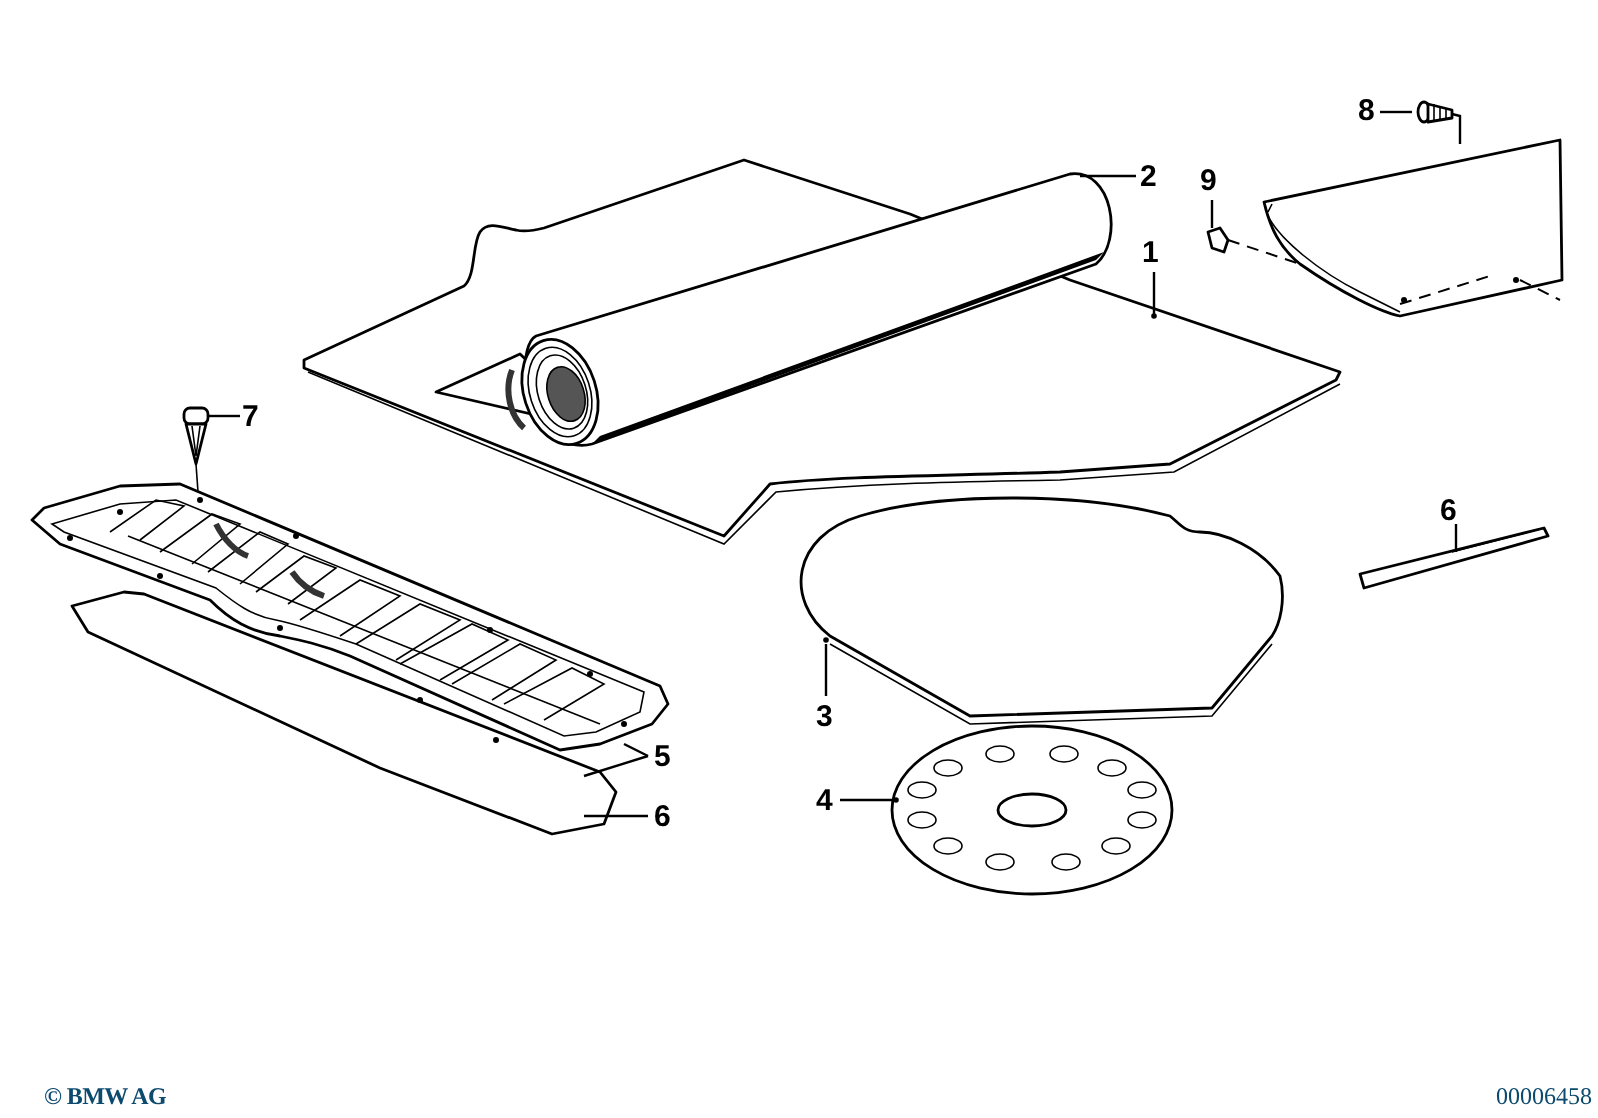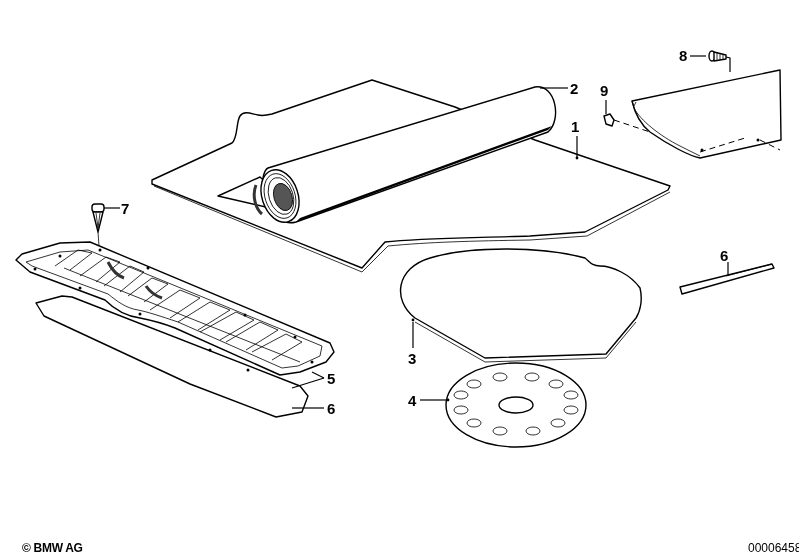--- a/index.html
+++ b/index.html
@@ -1,19 +1,19 @@
 <!DOCTYPE html>
 <html><head>
 <meta charset="utf-8">
 <style>
   html, body { margin:0; padding:0; background:#ffffff; }
   body { width:799px; height:559px; position:relative; overflow:hidden; font-family:"Liberation Sans", sans-serif; }
   #diagram { position:absolute; left:0; top:0; width:799px; height:559px; }
   .callout { position:absolute; font-family:"Liberation Sans", sans-serif; font-weight:bold; font-size:15px; color:#000; line-height:1; }
-  .footer { position:absolute; font-family:Liberation Sans, sans-serif; font-size:12px; color:#000000; }
+  .footer { position:absolute; font-family:Liberation Serif, serif; font-size:12px; color:#0c4a6e; }
   #copyright { left:22px; top:541px; font-weight:bold; letter-spacing:-0.3px; }
   #docnum { left:736px; top:541px;margin-left:12px; }
   svg .o { fill:#fff; stroke:#000; stroke-width:1.4; stroke-linejoin:round; }
   svg .l { fill:none; stroke:#000; stroke-width:1.2; }
   svg .t { fill:none; stroke:#000; stroke-width:0.8; }
   svg .d { fill:none; stroke:#000; stroke-width:1; stroke-dasharray:6 4; }
   svg .k { fill:#000; }
 </style>
 </head>
 <body>

